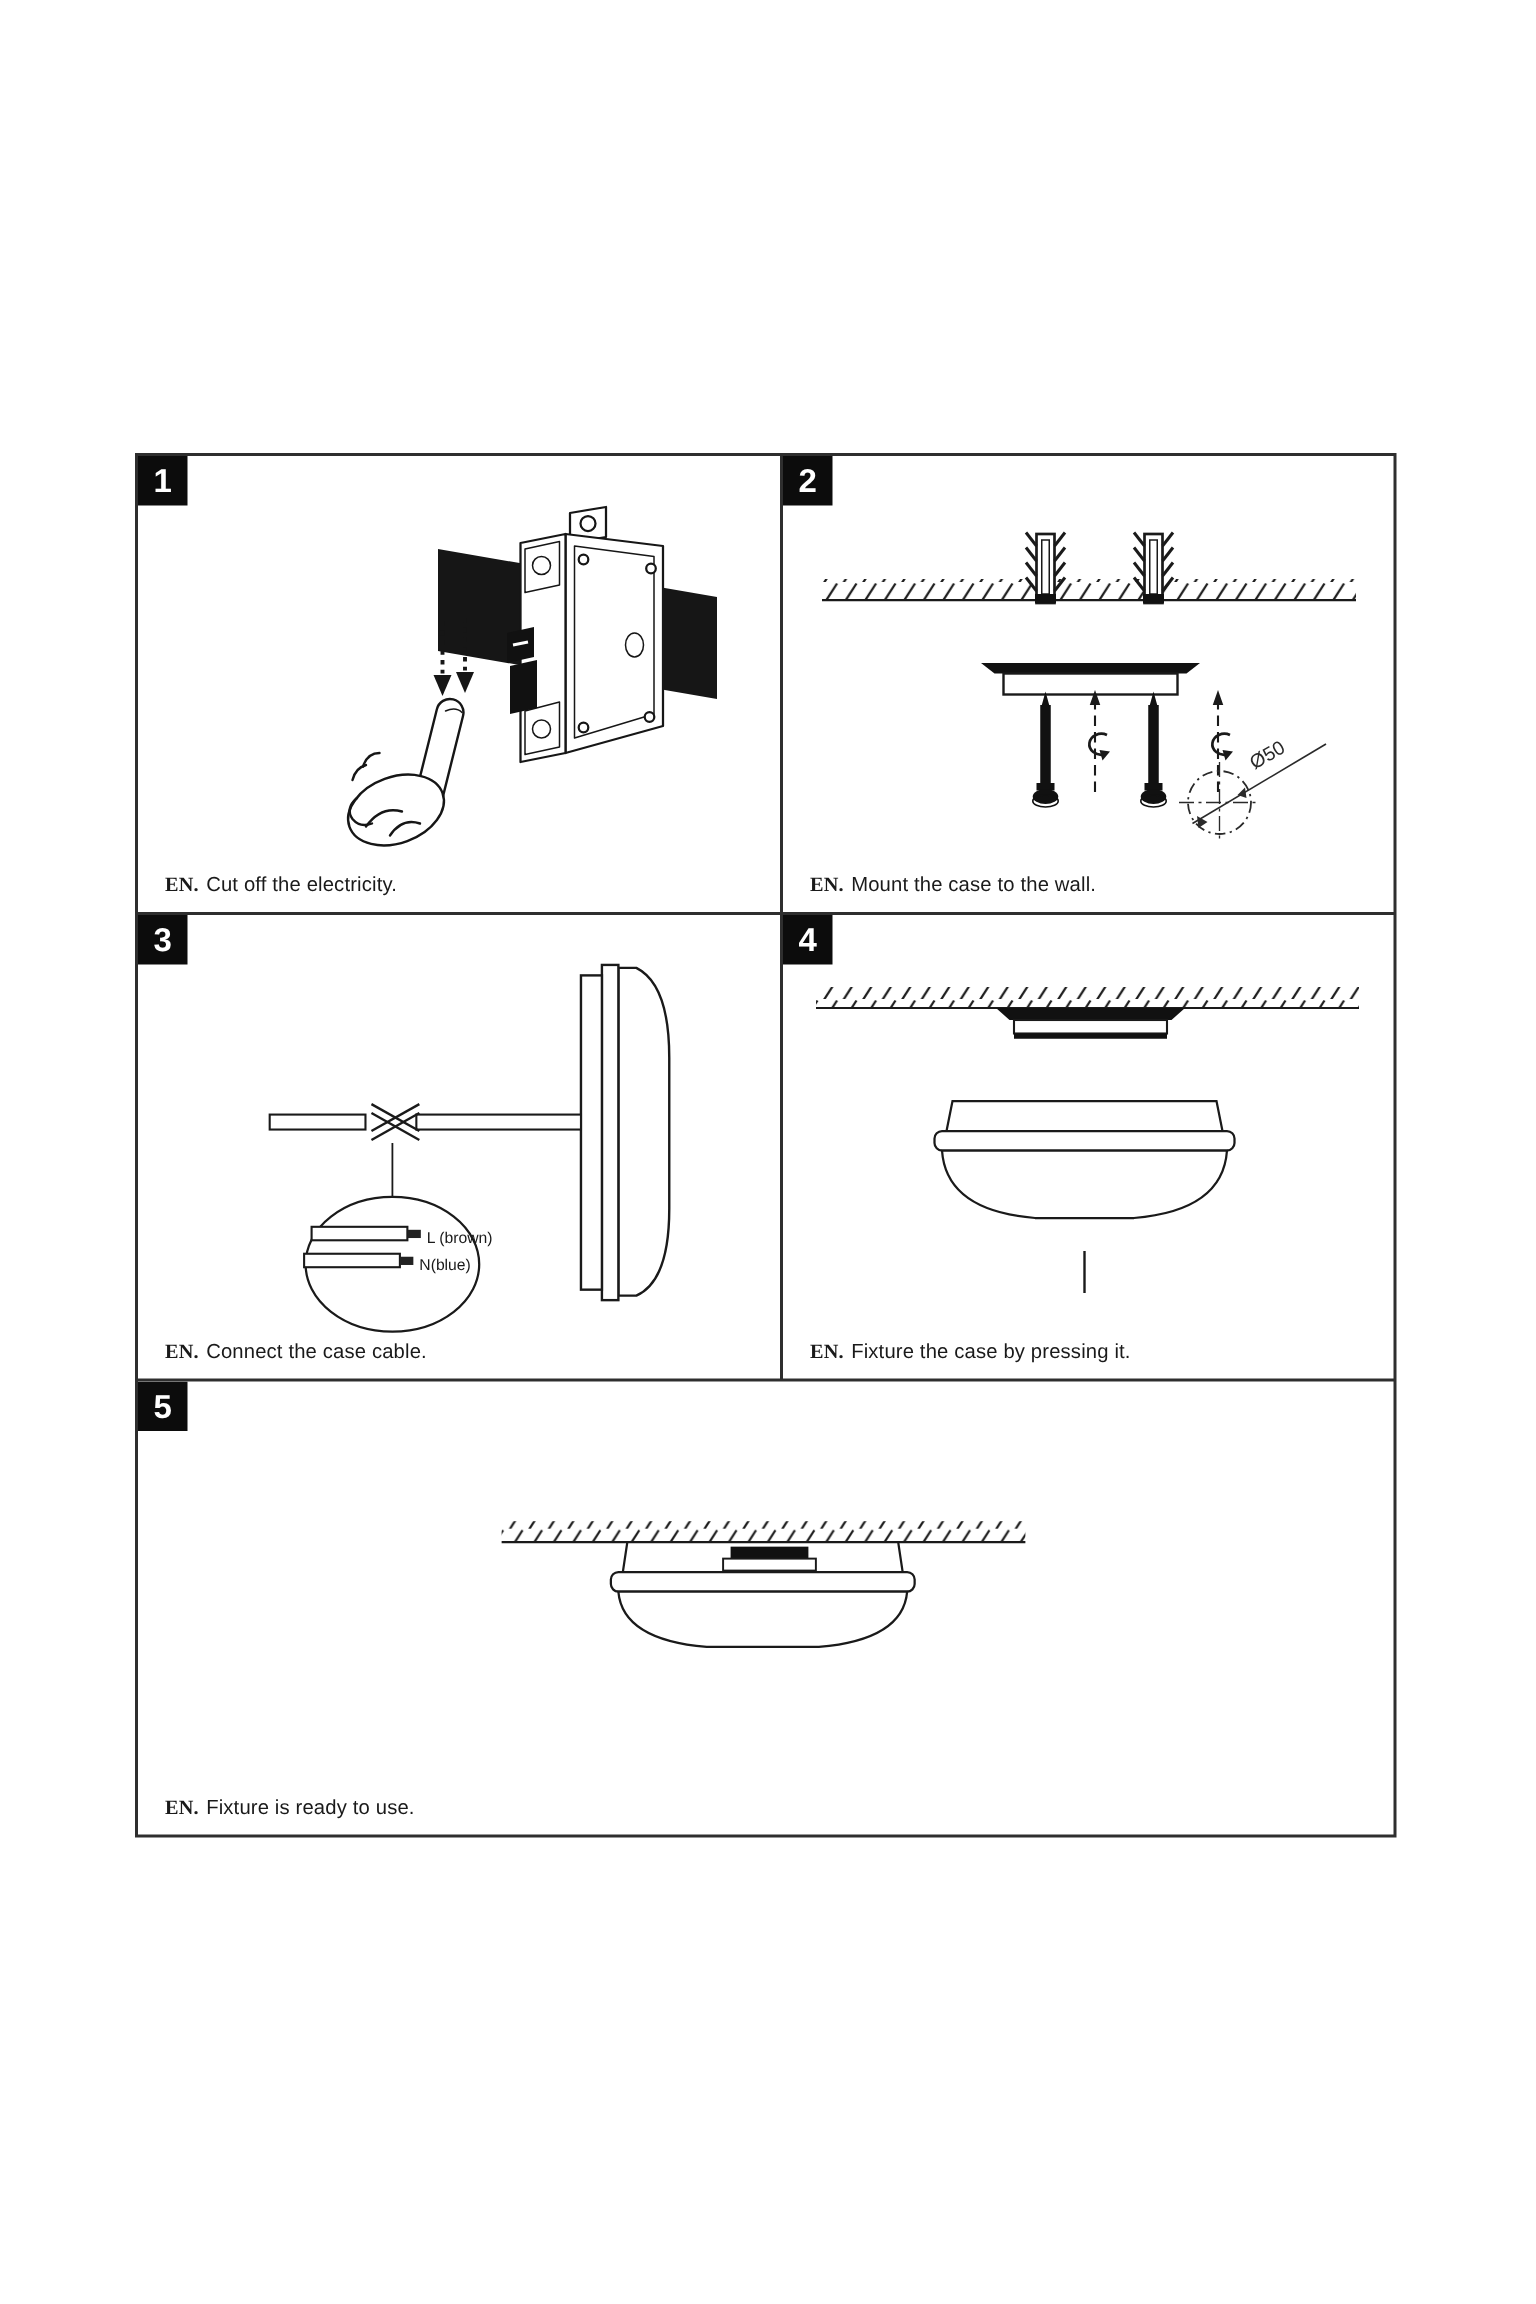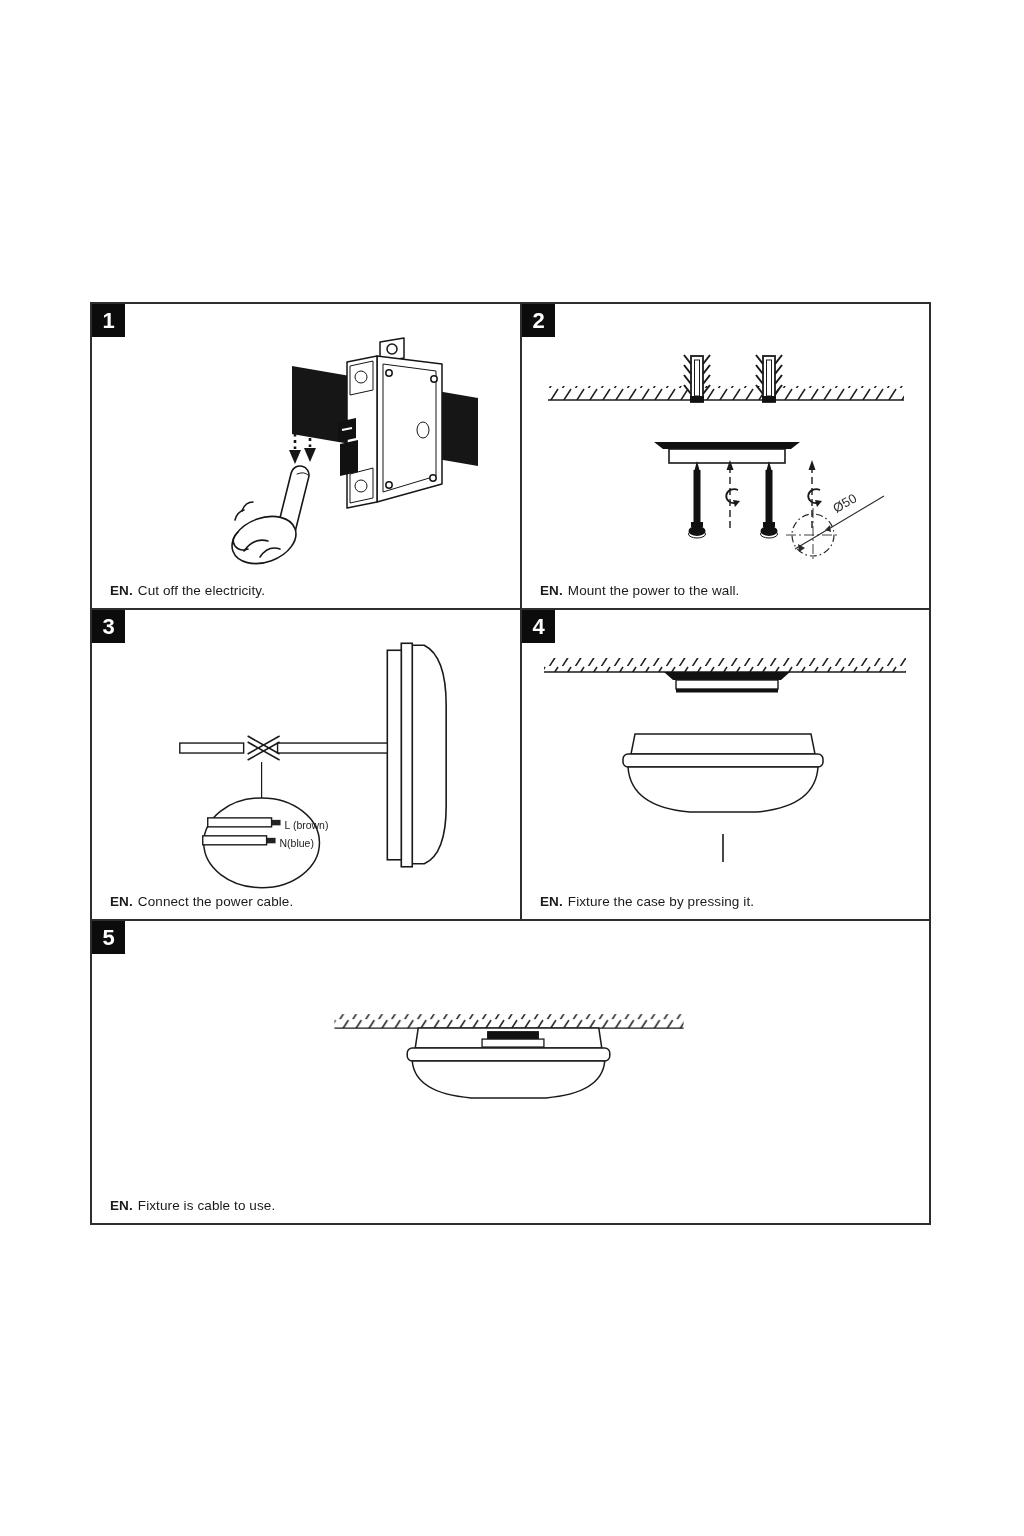--- a/index.html
+++ b/index.html
@@ -18,21 +18,21 @@
   .panel.span2{grid-column:1 / -1;}
   .badge{
     position:absolute;left:0;top:0;width:33px;height:33px;background:#0c0c0c;
     color:#ffffff;display:flex;align-items:center;justify-content:center;
     font-size:22px;font-weight:bold;z-index:3;
   }
   .caption{
     position:absolute;left:18px;bottom:10px;font-size:13.5px;z-index:3;
     letter-spacing:0.1px;white-space:nowrap;
   }
-  .caption .lang{font-weight:bold;margin-right:5px;}
+  .caption .lang{font-weight:bold;margin-right:5px;font-family:Liberation Serif, serif;}
   .art{position:absolute;left:0;top:0;width:100%;height:100%;z-index:1;}
   svg{display:block;}
 </style>
 </head>
 <body>
 
 <div class="sheet">
   <div class="grid">
 
     <div class="panel">
@@ -166,21 +166,21 @@
           <circle cx="291" cy="231" r="21" stroke-width="1.2" stroke-dasharray="7,3,1.5,3"></circle>
           <line x1="264" y1="231" x2="318" y2="231" stroke-width="0.9" stroke-dasharray="10,3,2,3"></line>
           <line x1="291" y1="204" x2="291" y2="258" stroke-width="0.9" stroke-dasharray="10,3,2,3"></line>
           <line x1="273" y1="245" x2="362" y2="192" stroke-width="1.1"></line>
           <polygon points="276,240 283,244 277,248" fill="#2a2a2a" stroke="none"></polygon>
           <polygon points="303,226 308,221 309,228" fill="#2a2a2a" stroke="none"></polygon>
           <text transform="translate(325,203) rotate(-30)" text-anchor="middle" font-size="13" fill="#2a2a2a" stroke="none">Ø50</text>
         </g>
       </svg>
       <div class="caption">
-        <span class="lang">EN.</span><span>Mount the power to the wall.</span>
+        <span class="lang">EN.</span><span>Mount the case to the wall.</span>
       </div>
     </div>
 
     <div class="panel">
       <div class="badge">3</div>
       <svg class="art" viewBox="0 0 429 309">
 
         <g fill="#ffffff" stroke="#1a1a1a" stroke-width="1.6">
           <path d="M321,35 L333,35 C351,44 355,70 355,95 L355,196 C355,221 351,246 333,254 L321,254 Z"></path>
           <rect x="310" y="33" width="11" height="224"></rect>
@@ -203,21 +203,21 @@
           <ellipse cx="170" cy="233" rx="58" ry="45" fill="#ffffff" stroke="#1a1a1a" stroke-width="1.5"></ellipse>
           <rect x="116" y="208" width="64" height="9" fill="#ffffff" stroke="#1a1a1a" stroke-width="1.4"></rect>
           <rect x="180" y="210" width="9" height="5.5" fill="#222222"></rect>
           <text x="193" y="219" font-size="10.5" fill="#1a1a1a">L (brown)</text>
           <rect x="111" y="226" width="64" height="9" fill="#ffffff" stroke="#1a1a1a" stroke-width="1.4"></rect>
           <rect x="175" y="228" width="9" height="5.5" fill="#222222"></rect>
           <text x="188" y="237" font-size="10.5" fill="#1a1a1a">N(blue)</text>
         </g>
       </svg>
       <div class="caption">
-        <span class="lang">EN.</span><span>Connect the power cable.</span>
+        <span class="lang">EN.</span><span>Connect the case cable.</span>
       </div>
     </div>
 
     <div class="panel">
       <div class="badge">4</div>
       <svg class="art" viewBox="0 0 407 309">
         <defs>
           <pattern id="h4" width="13" height="14" patternUnits="userSpaceOnUse">
             <line x1="1" y1="15" x2="10" y2="1" stroke="#1a1a1a" stroke-width="1.5"></line>
           </pattern>
@@ -257,18 +257,18 @@
         </g>
         <g fill="#ffffff" stroke="#1a1a1a" stroke-width="1.5">
           <polygon points="327,107 508,107 511,127 324,127"></polygon>
           <rect x="396" y="110" width="52" height="8" fill="#111111" stroke="none"></rect>
           <rect x="391" y="118" width="62" height="8" stroke-width="1.3"></rect>
           <rect x="316" y="127" width="203" height="13" rx="5"></rect>
           <path d="M321,140 C323,163 345,174 380,177 L455,177 C490,174 512,163 514,140 Z"></path>
         </g>
       </svg>
       <div class="caption">
-        <span class="lang">EN.</span><span>Fixture is cable to use.</span>
+        <span class="lang">EN.</span><span>Fixture is ready to use.</span>
       </div>
     </div>
 
   </div>
 </div>
 
 </body></html>

